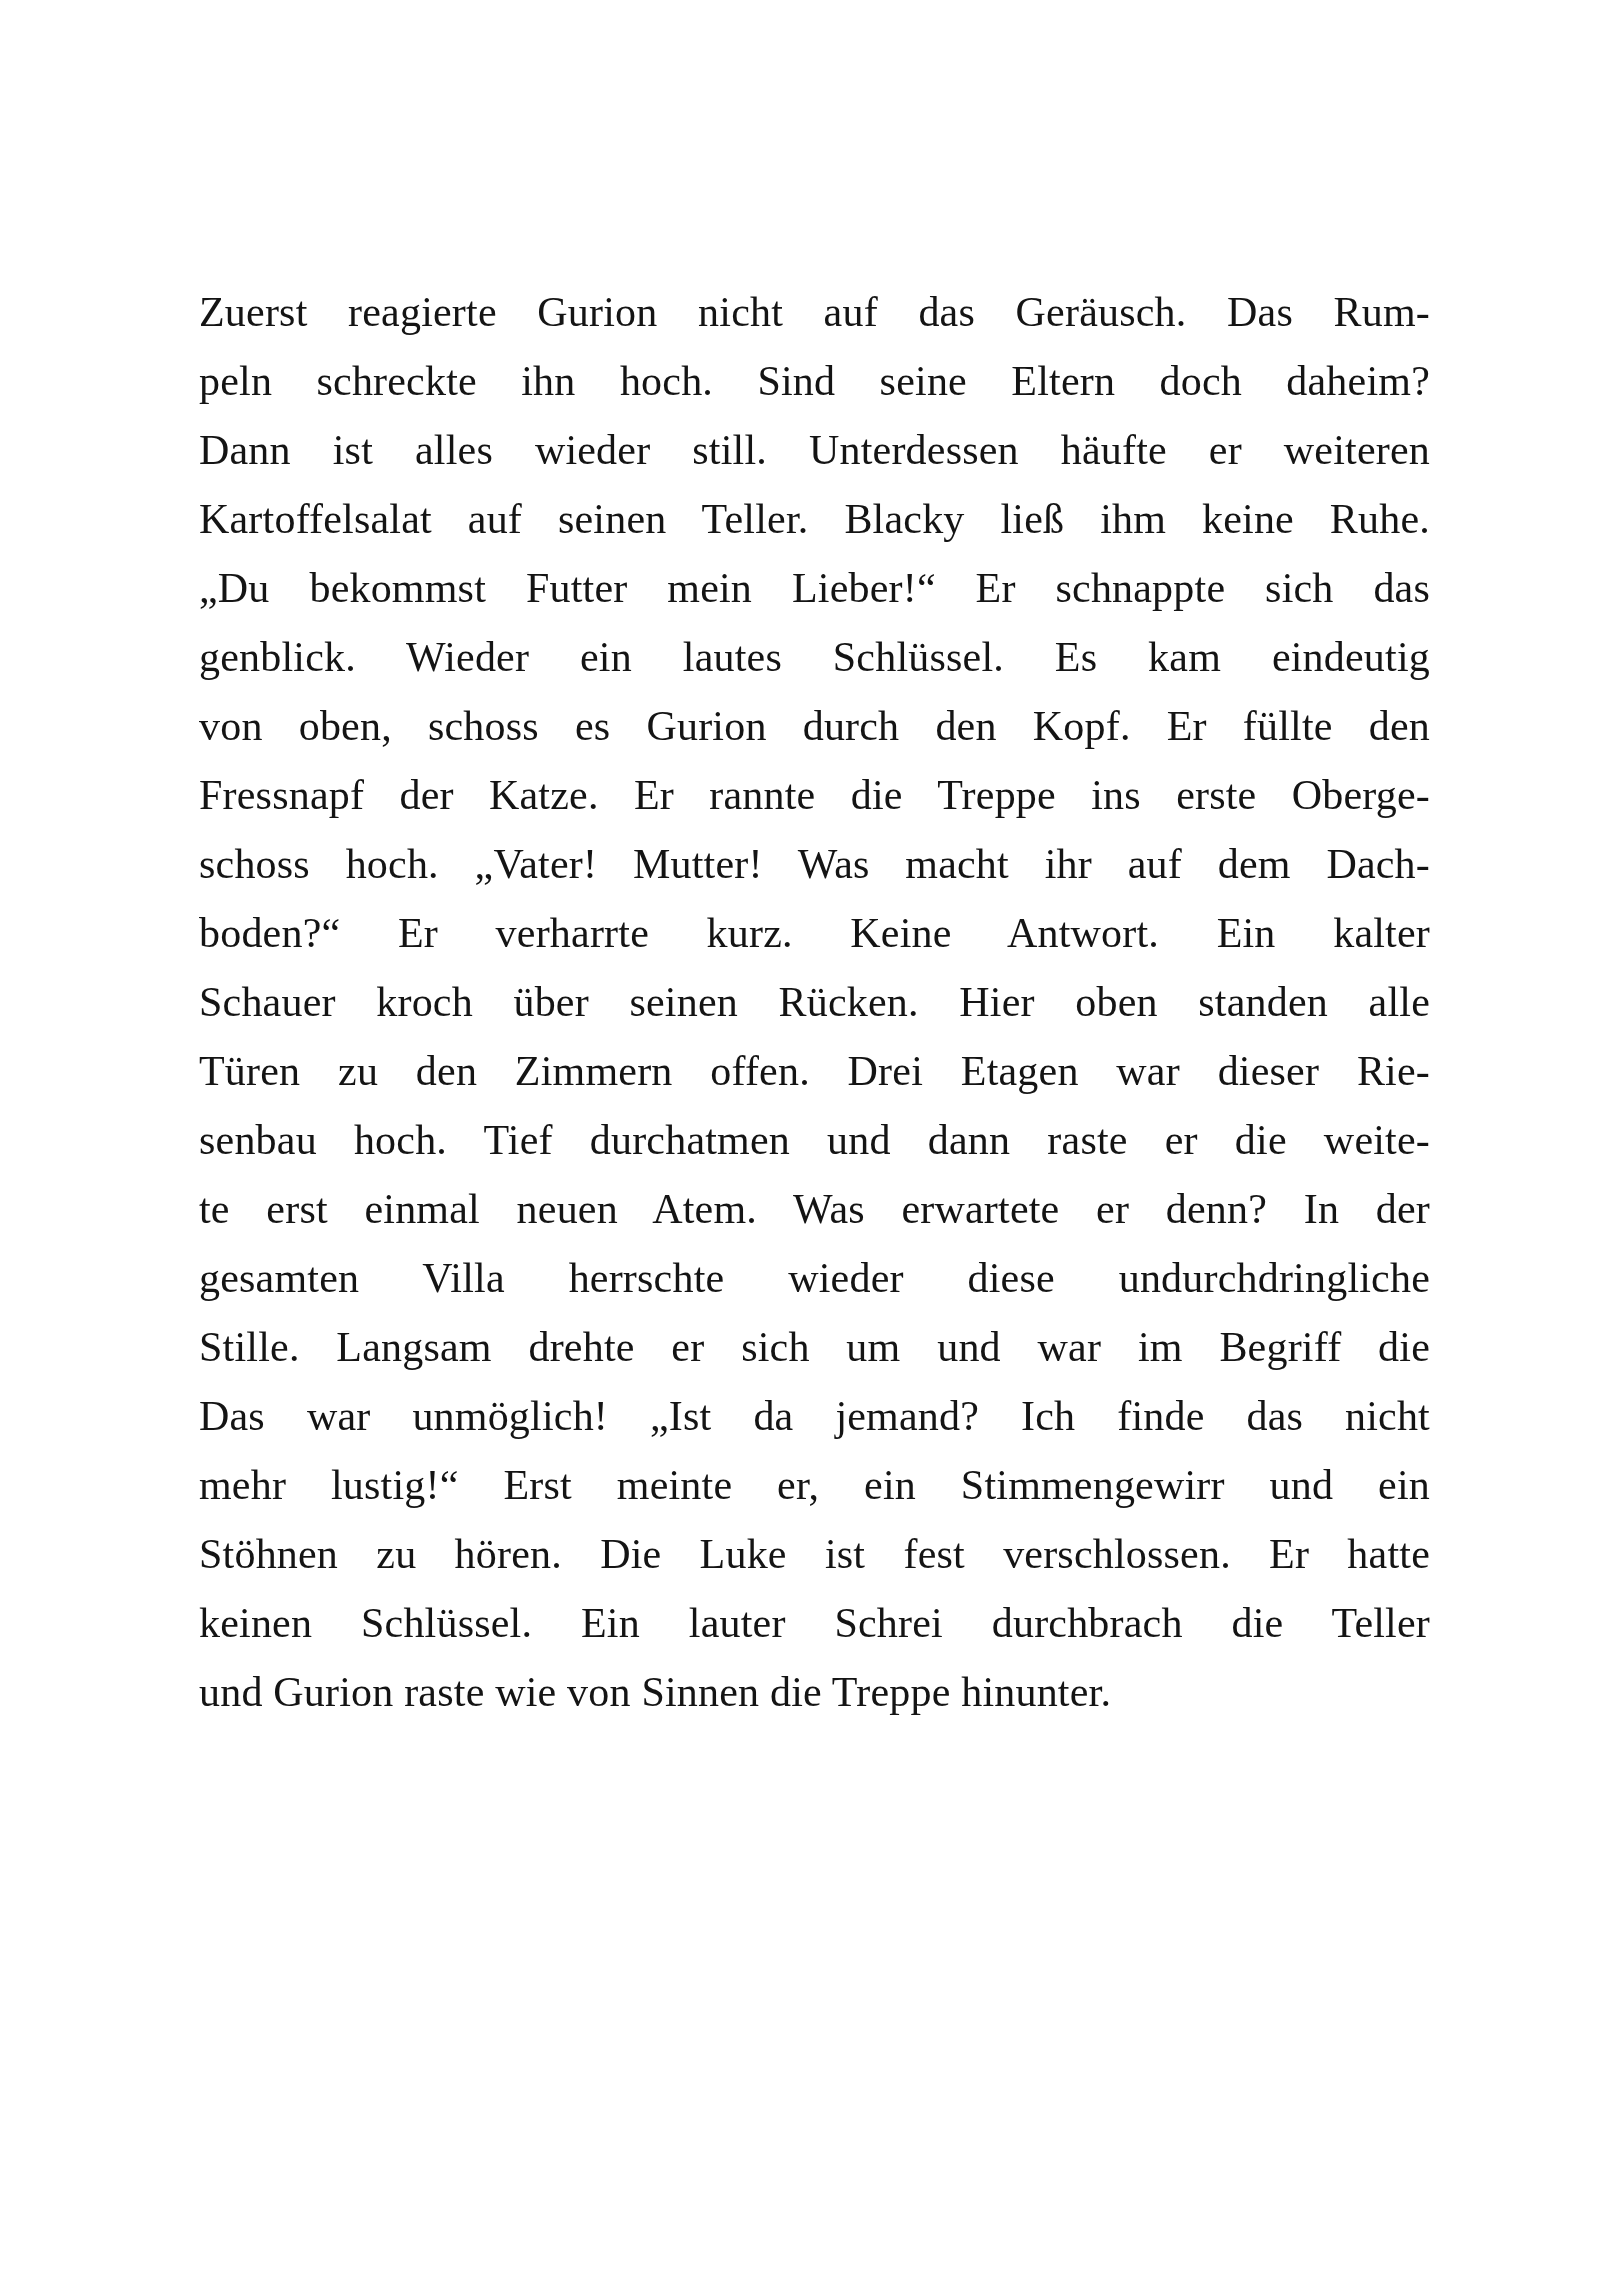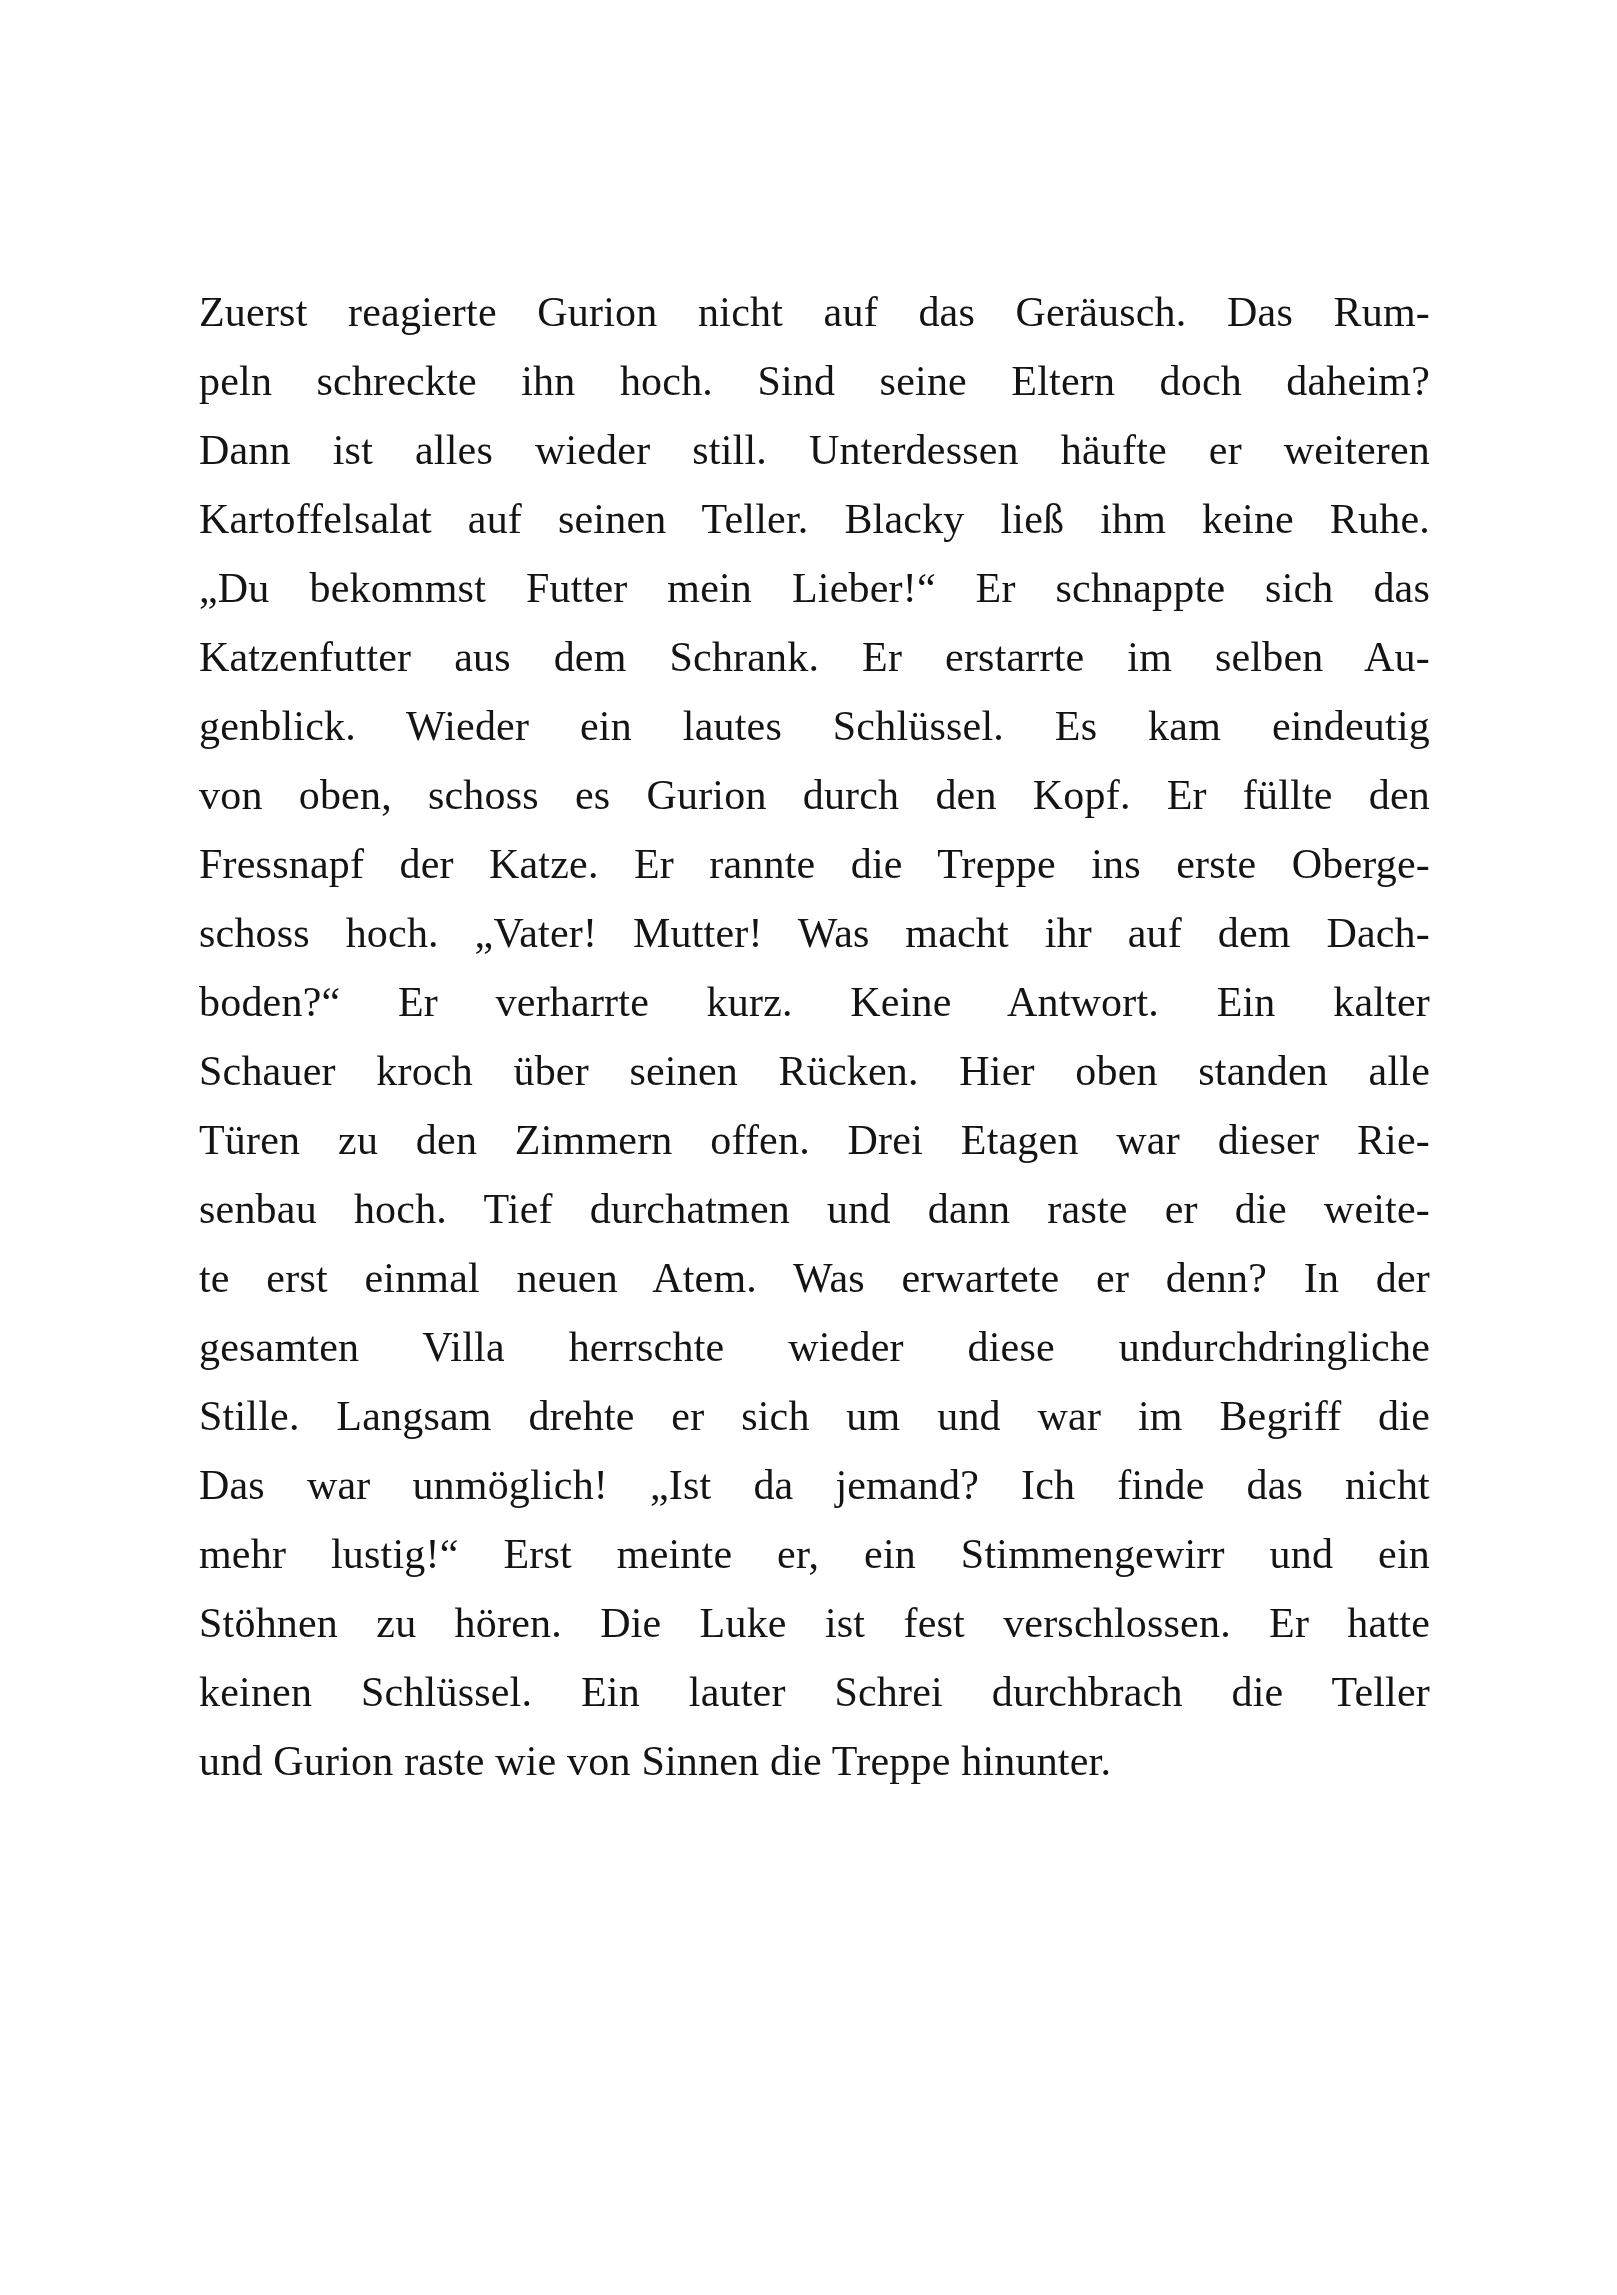--- a/index.html
+++ b/index.html
@@ -51,21 +51,20 @@
 </head>
 <body>
 
 <div class="page">
   <div class="text-block">
     <div class="line">Zuerst reagierte Gurion nicht auf das Geräusch. Das Rum-</div>
     <div class="line">peln schreckte ihn hoch. Sind seine Eltern doch daheim?</div>
     <div class="line">Dann ist alles wieder still. Unterdessen häufte er weiteren</div>
     <div class="line">Kartoffelsalat auf seinen Teller. Blacky ließ ihm keine Ruhe.</div>
     <div class="line">„Du bekommst Futter mein Lieber!“ Er schnappte sich das</div>
-    <div class="line">Katzenfutter aus dem Schrank. Er erstarrte im selben Au-</div>
     <div class="line">genblick. Wieder ein lautes Schlüssel. Es kam eindeutig</div>
     <div class="line">von oben, schoss es Gurion durch den Kopf. Er füllte den</div>
     <div class="line">Fressnapf der Katze. Er rannte die Treppe ins erste Oberge-</div>
     <div class="line">schoss hoch. „Vater! Mutter! Was macht ihr auf dem Dach-</div>
     <div class="line">boden?“ Er verharrte kurz. Keine Antwort. Ein kalter</div>
     <div class="line">Schauer kroch über seinen Rücken. Hier oben standen alle</div>
     <div class="line">Türen zu den Zimmern offen. Drei Etagen war dieser Rie-</div>
     <div class="line">senbau hoch. Tief durchatmen und dann raste er die weite-</div>
     <div class="line">te erst einmal neuen Atem. Was erwartete er denn? In der</div>
     <div class="line">gesamten Villa herrschte wieder diese undurchdringliche</div>

